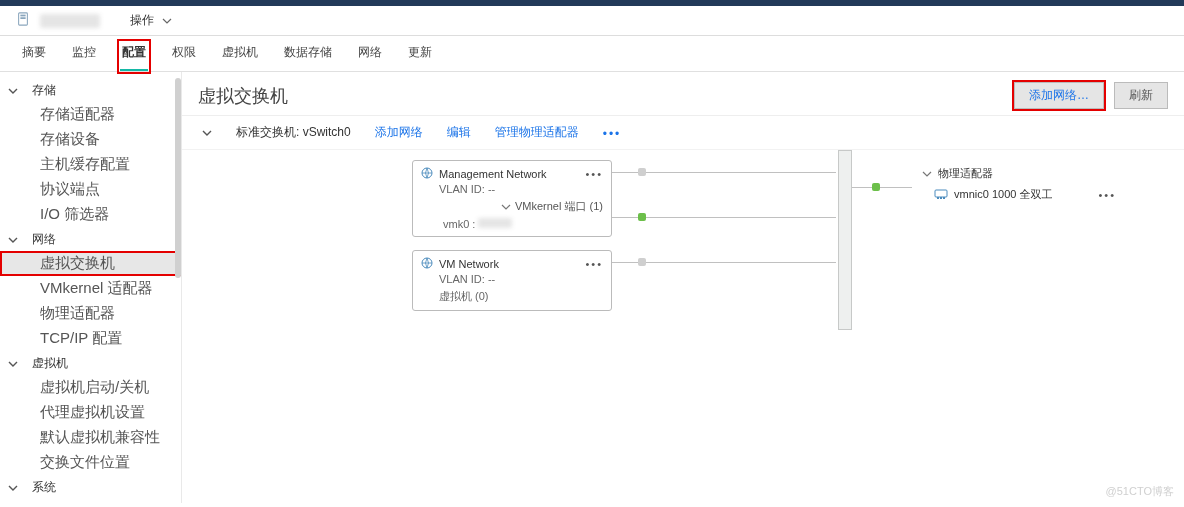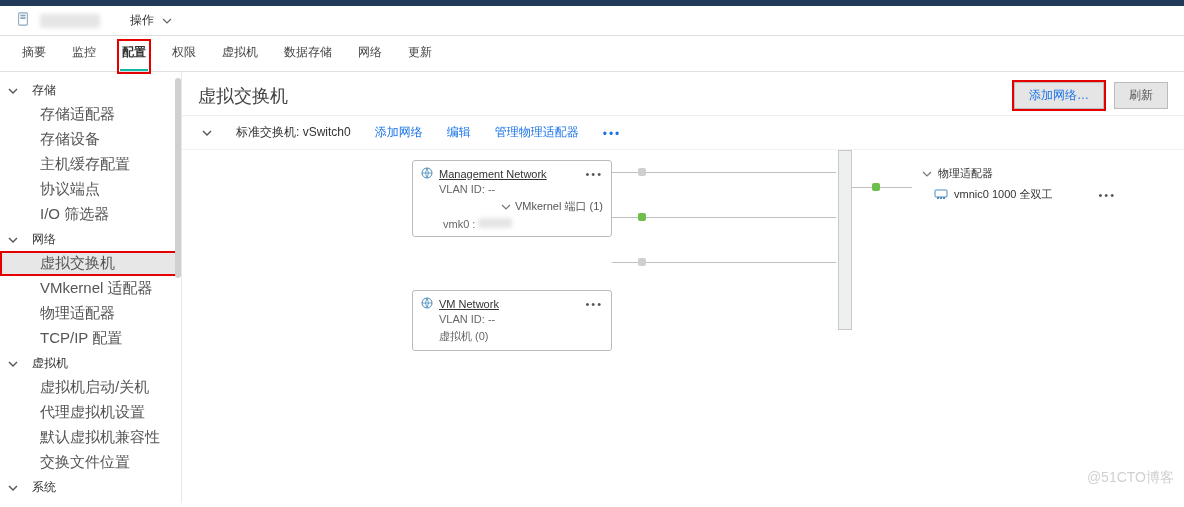--- a/index.html
+++ b/index.html
@@ -33,41 +33,41 @@
 
   .switch-row { display:flex; align-items:flex-end; gap:24px; padding:8px 20px; font-size:12px; border-bottom:1px solid #f2f2f2;}
   .switch-row .caret { cursor:pointer; }
   .switch-row .sw-name { font-weight:500; color:#333;}
   .switch-row .link { color:#1a73e8; cursor:pointer;}
   .switch-row .more { color:#1a73e8; letter-spacing:2px; cursor:pointer;}
 
   .diagram-area { padding:20px 20px; position:relative; height:360px;}
   .pg-box { position:absolute; width:200px; border:1px solid #bbb; border-radius:3px; background:#fff; font-size:11px; }
   .pg-box .pg-head { display:flex; align-items:center; padding:6px 8px 2px 8px; gap:6px;}
-  .pg-title { text-decoration:underline; }
+  .pg-title { }
   .pg-box .pg-more { margin-left:auto; color:#555; letter-spacing:2px; cursor:pointer;}
   .pg-sub { padding:0 8px 2px 26px; color:#666;}
   .pg-expand { padding:2px 8px 2px 12px; color:#555; display:flex; align-items:center; gap:4px; cursor:pointer;justify-content:flex-end;}
   .pg-leaf { padding:2px 8px 6px 30px; color:#666;}
   .pa-box { position:absolute; left:732px; top:10px; width:210px; font-size:11px; }
   .pa-head { display:flex; align-items:center; gap:6px; padding:6px 8px 4px 8px;}
   .pa-row { display:flex; align-items:center; gap:6px; padding:2px 8px 4px 20px;}
   .pa-row .pg-more { margin-left:auto; color:#555; letter-spacing:2px; cursor:pointer;}
   .nic-icon svg { width:14px; height:12px;}
   .globe-icon svg { width:12px; height:12px; }
 
   
   .topo-col { position:absolute; left:634px; top:0px; width:58px; height:180px; }
   .topo-switch { position:absolute; left:22px; top:0; width:14px; height:180px; background:#eef0ef; border:1px solid #c7c9c8;}
   .topo-line { position:absolute; height:1px; background:#c0c0c0; }
   .topo-dot { position:absolute; width:8px; height:8px; border-radius:2px; }
   .dot-green { background:#6cbf4a; }
   .dot-gray { background:#cfcfcf; }
 
-  .watermark { position:absolute; right:10px; bottom:16px; color:#d0d0d0; font-size:14px;text-align:center;}
+  .watermark { position:absolute; right:10px; bottom:4px; color:#d0d0d0; font-size:11px;text-align:center;}
   .caret-svg { width:10px; height:10px; }
 </style>
 </head>
 <body>
 
 <div class="header-bar"></div>
 
 <div class="titlebar">
   <span class="host-icon">
     <svg viewBox="0 0 16 16">
@@ -184,21 +184,21 @@
           <svg class="caret-svg" viewBox="0 0 10 10">
               <path d="M1 3 L5 7 L9 3" fill="none" stroke="#777" stroke-width="1.2"></path>
             </svg>
           <span>VMkernel 端口 (1)</span>
         </div>
         <div class="pg-leaf">
           <span>vmk0 : </span><span class="blurred" style="width:34px;height:10px;"></span>
         </div>
       </div>
 
-      <div class="pg-box" style="left:230px; top:100px;margin-top:40px;">
+      <div class="pg-box" style="left:230px; top:100px;">
         <div class="pg-head">
           <span class="globe-icon"><svg viewBox="0 0 12 12">
                 <circle cx="6" cy="6" r="5" fill="none" stroke="#4b8bbd" stroke-width="1"></circle>
                 <path d="M1 6 H11 M6 1 Q9 6 6 11 Q3 6 6 1" fill="none" stroke="#4b8bbd" stroke-width="0.8"></path>
               </svg></span>
           <span class="pg-title">VM Network</span>
           <span class="pg-more">•••</span>
         </div>
         <div class="pg-sub">VLAN ID: --</div>
         <div class="pg-leaf" style="padding-left:26px;">虚拟机 (0)</div>

